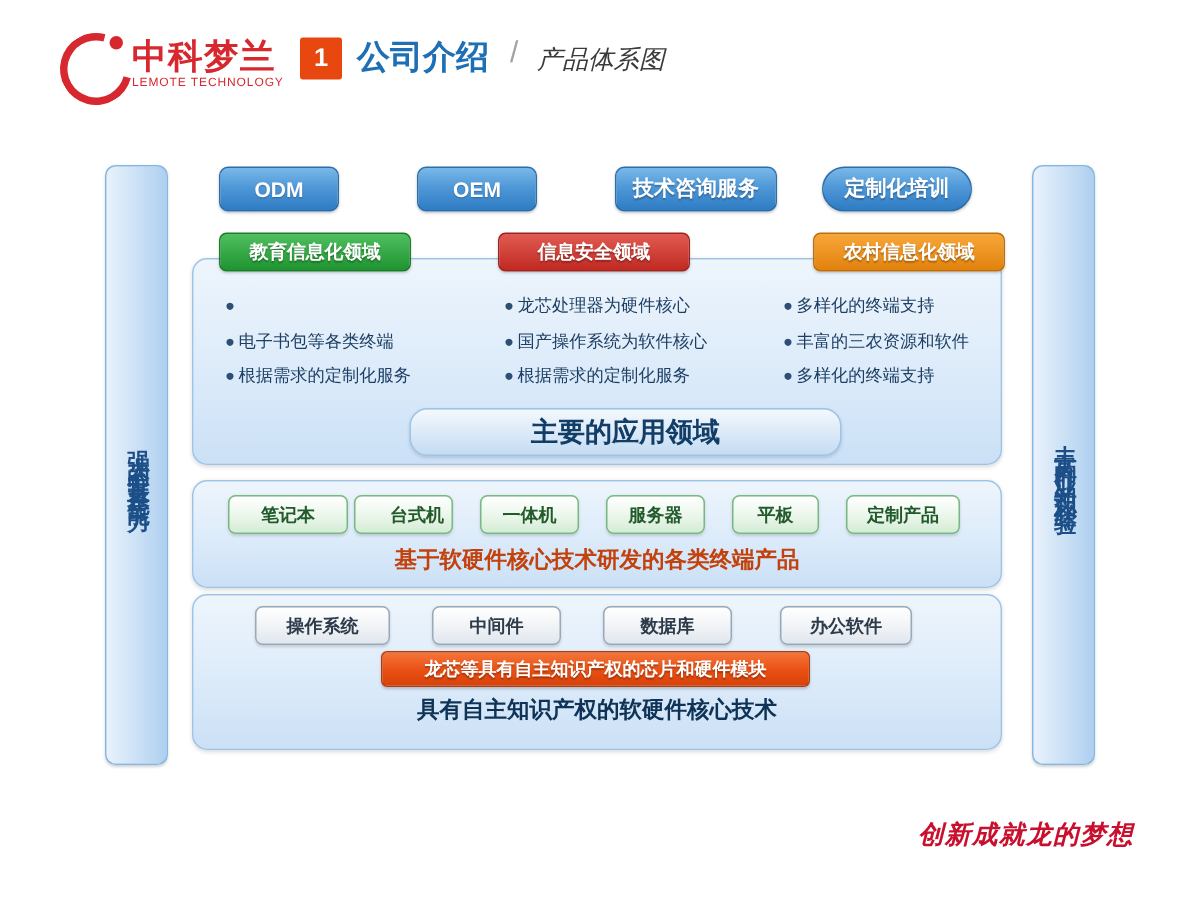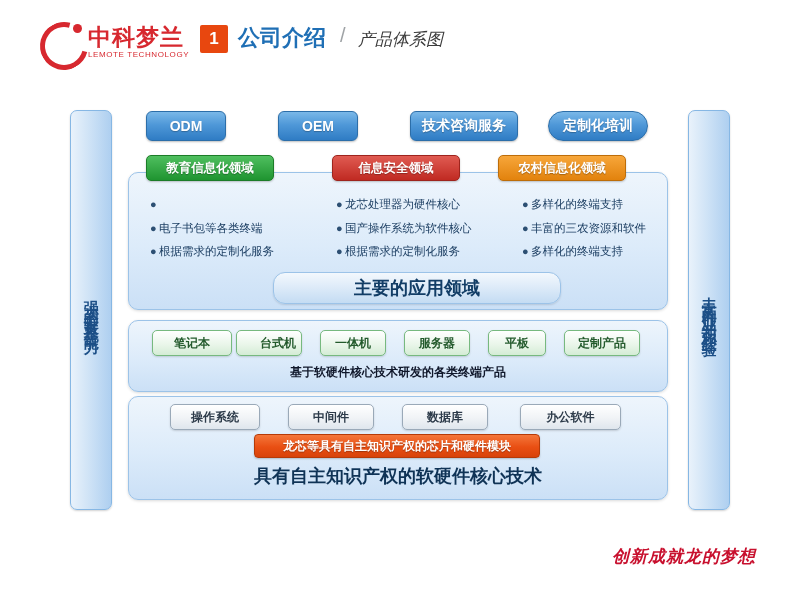--- a/index.html
+++ b/index.html
@@ -224,27 +224,27 @@
     box-shadow: 0 1px 2px rgba(0,0,0,0.15);
   }
   .chip.grey {
     color: #2d3b4a;
     background: linear-gradient(to bottom,#ffffff 0%,#f0f3f6 55%,#dfe6ed 100%);
     border: 1px solid #9aa9b8;
   }
 
   .rowlabel {
     position: absolute;
-    font-size: 12px;
-    font-weight: bold;
-    color: #0f172a;
+    font-size: 15px;
+    font-weight: bold;
+    color: #c2410c;
     text-align: center;
   }
   .rowlabel.big {
-    font-size: 18px;
+    font-size: 15px;
     color: #0f3356;
   }
 
   .red-bar {
     position: absolute;
     height: 24px;
     border-radius: 4px;
     box-sizing: border-box;
     display: flex;
     align-items: center;
@@ -297,21 +297,21 @@
 
 <div class="cap" style="left:146px; top:111px; width:80px;">ODM</div>
 <div class="cap" style="left:278px; top:111px; width:80px;">OEM</div>
 <div class="cap" style="left:410px; top:111px; width:108px;">技术咨询服务</div>
 <div class="cap" style="left:548px; top:111px; width:100px;border-radius:15px;">定制化培训</div>
 
 <div class="panel" style="left:128px; top:172px; width:540px; height:138px;"></div>
 
 <div class="tag green" style="left:146px; top:155px; width:128px;">教育信息化领域</div>
 <div class="tag red" style="left:332px; top:155px; width:128px;">信息安全领域</div>
-<div class="tag orange" style="left:498px; top:155px; width:128px;">农村信息化领域</div>
+<div class="tag orange" style="left:542px; top:155px; width:128px;">农村信息化领域</div>
 
 <div class="bullets" style="left:150px; top:196px; width:168px;">
   <div>
       <span class="bt">●</span>
     </div>
   <div>
       <span class="bt">●</span>
       <span>电子书包等各类终端</span>
     </div>
   <div>
@@ -356,17 +356,17 @@
 <div class="chip" style="left:320px; top:330px; width:66px;">一体机</div>
 <div class="chip" style="left:404px; top:330px; width:66px;">服务器</div>
 <div class="chip" style="left:488px; top:330px; width:58px;">平板</div>
 <div class="chip" style="left:564px; top:330px; width:76px;">定制产品</div>
 <div class="rowlabel" style="left:128px; top:364px; width:540px;">基于软硬件核心技术研发的各类终端产品</div>
 
 <div class="panel" style="left:128px; top:396px; width:540px; height:104px;"></div>
 <div class="chip grey" style="left:170px; top:404px; width:90px;">操作系统</div>
 <div class="chip grey" style="left:288px; top:404px; width:86px;">中间件</div>
 <div class="chip grey" style="left:402px; top:404px; width:86px;">数据库</div>
-<div class="chip grey" style="left:520px; top:404px; width:101px;">办公软件</div>
+<div class="chip grey" style="left:520px; top:404px; width:88px;">办公软件</div>
 <div class="red-bar" style="left:254px; top:434px; width:286px;">龙芯等具有自主知识产权的芯片和硬件模块</div>
 <div class="rowlabel big" style="left:128px; top:464px; width:540px;">具有自主知识产权的软硬件核心技术</div>
 
 <div class="slogan">创新成就龙的梦想</div>
 
 </body></html>

